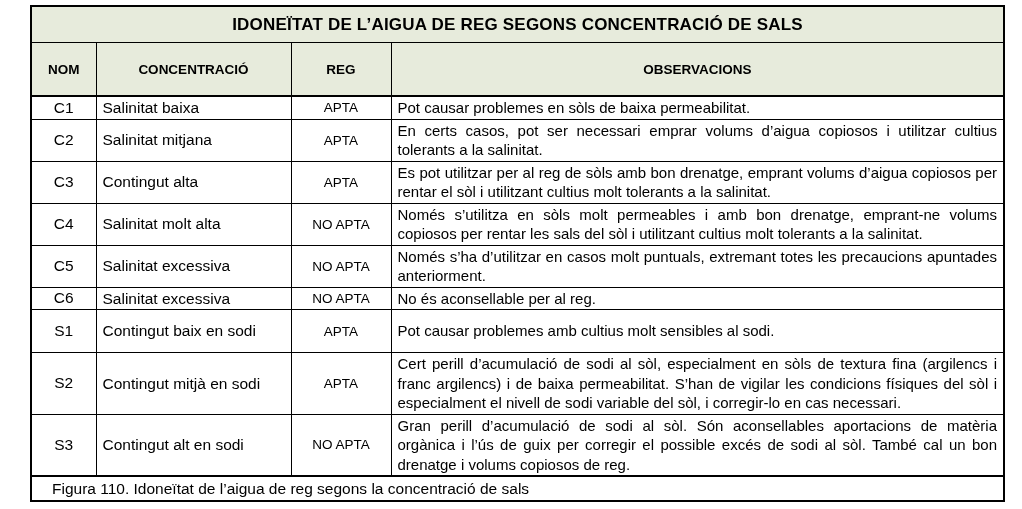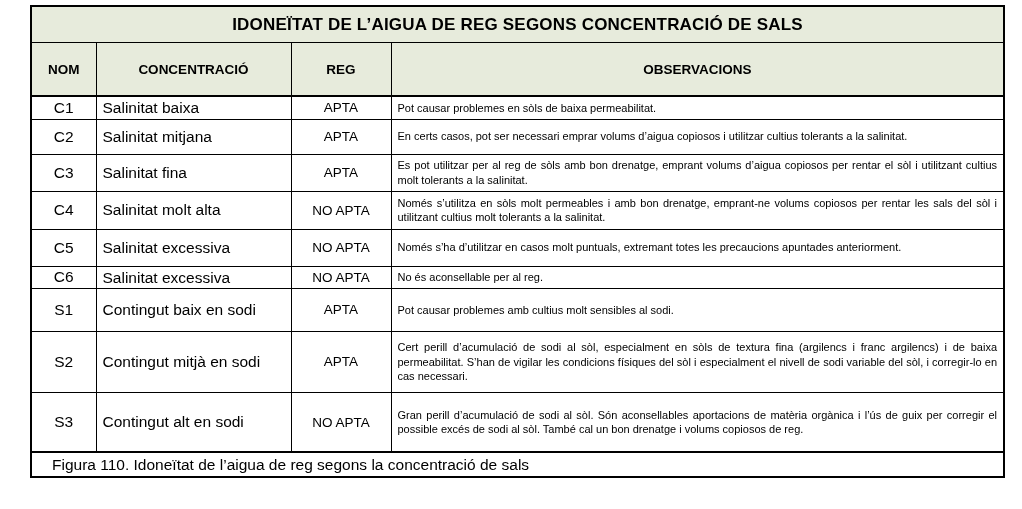--- a/index.html
+++ b/index.html
@@ -62,21 +62,21 @@
     text-align: justify;
     padding-left: 9px;
     padding-right: 9px;
     line-height: 1.25;
   }
   td.reg {
     text-align: center;
     font-size: 13.5px;
   }
   td.obs {
-    font-size: 11px;
+    font-size: 15px;
     text-align: justify;
     line-height: 1.3;
     padding-left: 7px;
     padding-right: 7px;
   }
   
   tr.r-c1 { height: 23px; }
   tr.r-c2 { height: 35px; }
   tr.r-c3 { height: 37px; }
   tr.r-c4 { height: 38px; }
@@ -124,21 +124,21 @@
         <td class="obs">Pot causar problemes en sòls de baixa permeabilitat.</td>
       </tr>
       <tr class="r-c2">
         <td class="nom">C2</td>
         <td class="conc">Salinitat mitjana</td>
         <td class="reg">APTA</td>
         <td class="obs">En certs casos, pot ser necessari emprar volums d’aigua copiosos i utilitzar cultius tolerants a la salinitat.</td>
       </tr>
       <tr class="r-c3">
         <td class="nom">C3</td>
-        <td class="conc">Salinitat fina</td>
+        <td class="conc">Contingut alta</td>
         <td class="reg">APTA</td>
         <td class="obs">Es pot utilitzar per al reg de sòls amb bon drenatge, emprant volums d’aigua copiosos per rentar el sòl i utilitzant cultius molt tolerants a la salinitat.</td>
       </tr>
       <tr class="r-c4">
         <td class="nom">C4</td>
         <td class="conc">Salinitat molt alta</td>
         <td class="reg">NO APTA</td>
         <td class="obs">Només s’utilitza en sòls molt permeables i amb bon drenatge, emprant-ne volums copiosos per rentar les sals del sòl i utilitzant cultius molt tolerants a la salinitat.</td>
       </tr>
       <tr class="r-c5">

